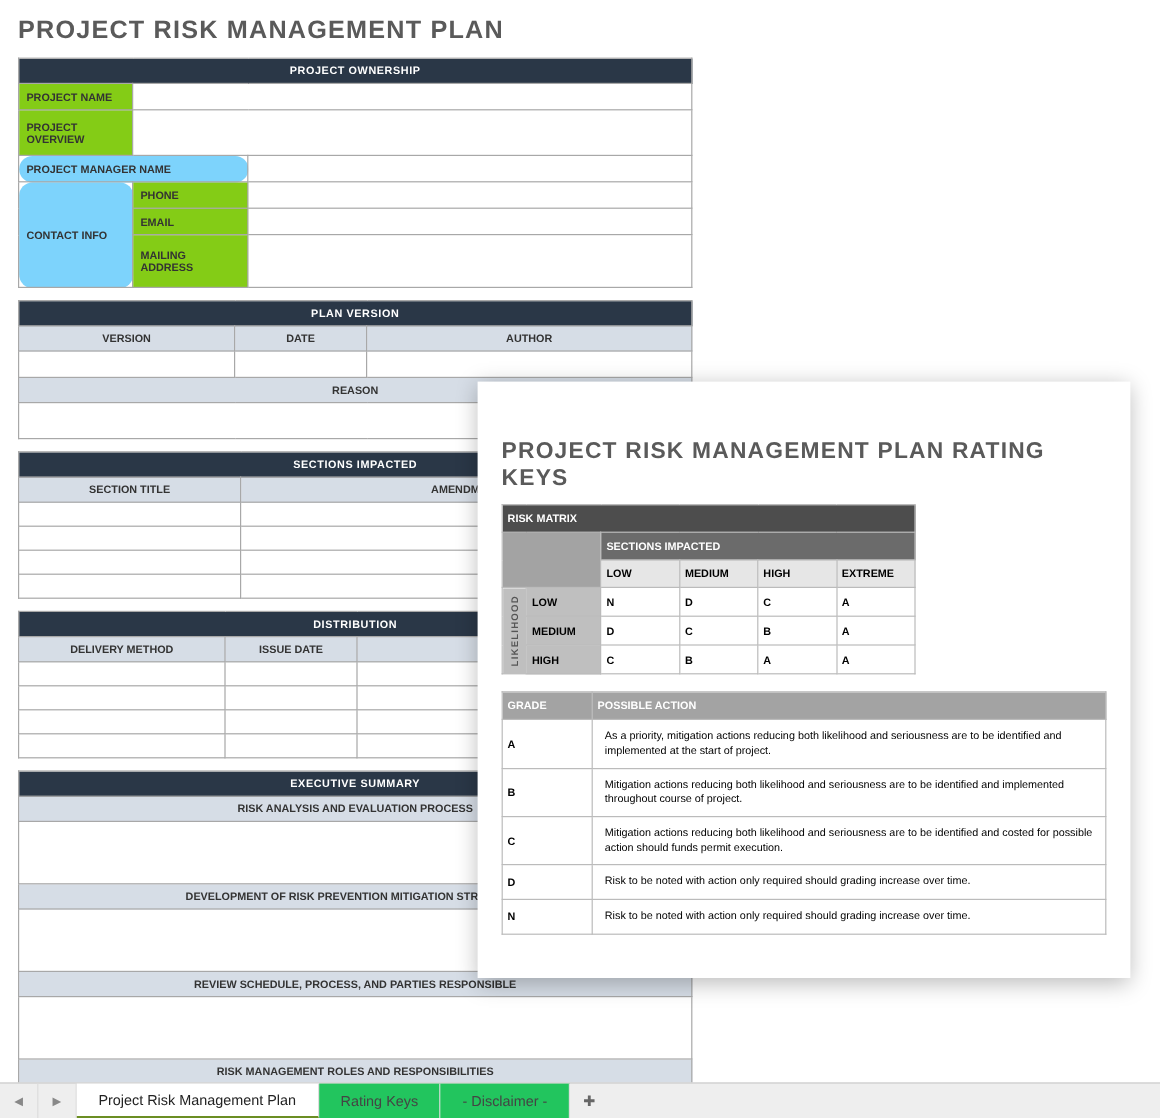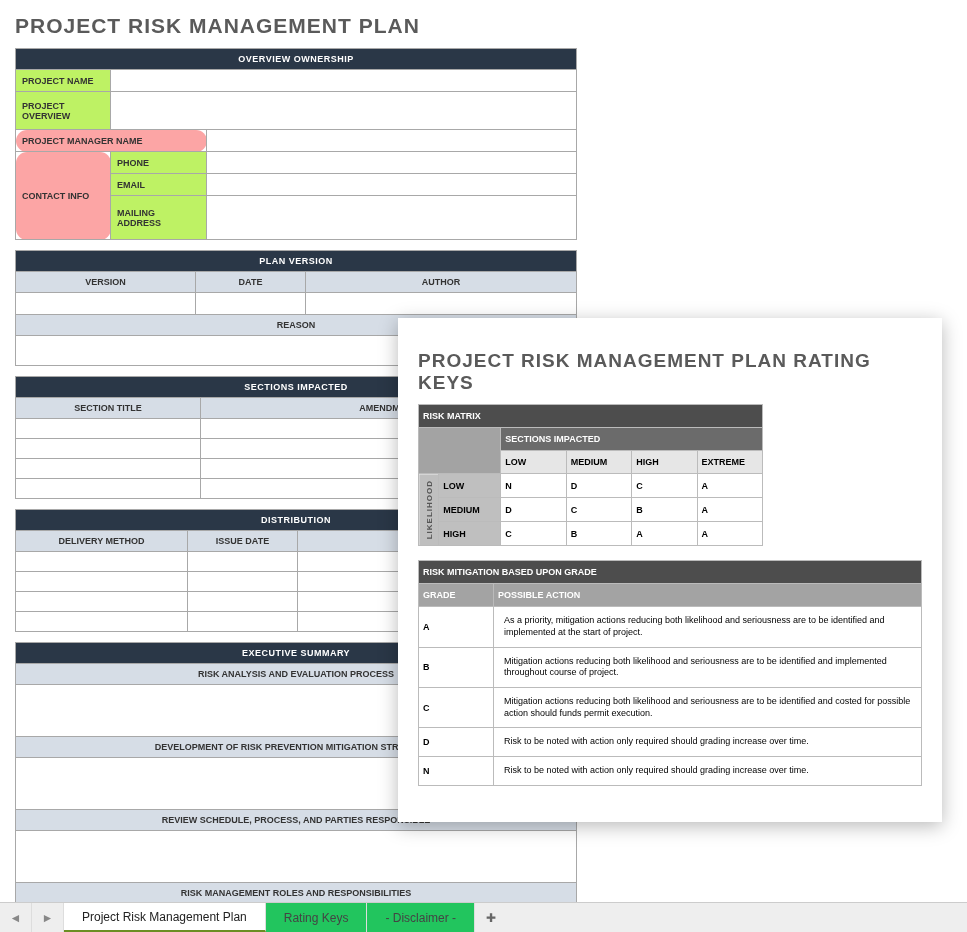--- a/index.html
+++ b/index.html
@@ -39,44 +39,44 @@
       letter-spacing: 0.5px;
     }
     .hdr-lt {
       background: #d6dde6;
       color: #333;
       font-weight: bold;
       text-align: center;
       margin-left: 32px;
     }
     .lbl {
-      background: #bef264;
+      background: #84cc16;
       font-weight: bold;
       color: #333;
     }
     .lbl-grey {
-      background: #fca5a5;
+      background: #7dd3fc;
       font-weight: bold;
       color: #333;
       border-radius: 11px;
     }
     .empty { background: #fff; height: 22px; }
     .tall { height: 38px; }
     .med { height: 44px; }
     .row20 { height: 20px; }
 
     
     .overlay {
       position: absolute;
       top: 318px;
       left: 398px;
       width: 544px;
       background: #fff;
       box-shadow: 0 4px 18px rgba(0,0,0,0.28);
-      padding: 18px 20px 22px 20px;
+      padding: 34px 20px 22px 20px;
     }
     .overlay .page-title { margin-left: 0; }
     .ov-table {
       border-collapse: collapse;
       margin: 6px 0 14px 0;
       font-size: 9px;
     }
     .ov-table td, .ov-table th {
       border: 1px solid #bbb;
       padding: 6px 4px;
@@ -146,21 +146,21 @@
     }
   </style>
 </head>
 <body>
 
 <div class="page-title">PROJECT RISK MANAGEMENT PLAN</div>
 
 <table>
   <tbody>
       <tr>
-        <td class="hdr-dark" colspan="3">OVERVIEW OWNERSHIP</td>
+        <td class="hdr-dark" colspan="3">PROJECT OWNERSHIP</td>
       </tr>
   <tr>
     <td class="lbl" style="width:95px">PROJECT NAME</td>
     <td class="empty" colspan="2"></td>
   </tr>
   <tr>
     <td class="lbl tall">PROJECT OVERVIEW</td>
     <td class="empty tall" colspan="2"></td>
   </tr>
   <tr>
@@ -335,23 +335,20 @@
       <td class="ov-cell">C</td>
       <td class="ov-cell">B</td>
       <td class="ov-cell">A</td>
       <td class="ov-cell">A</td>
     </tr>
   </tbody>
     </table>
 
   <table class="ov-table mitig-table">
     <tbody>
-        <tr>
-          <td class="ov-hdr-dark" colspan="2">RISK MITIGATION BASED UPON GRADE</td>
-        </tr>
     <tr>
       <td class="ov-hdr-grey">GRADE</td>
       <td class="ov-hdr-grey">POSSIBLE ACTION</td>
     </tr>
     <tr>
           <td class="grade">A</td>
           <td class="action">As a priority, mitigation actions reducing both likelihood and seriousness are to be identified and implemented at the start of project.</td>
         </tr>
     <tr>
           <td class="grade">B</td>

